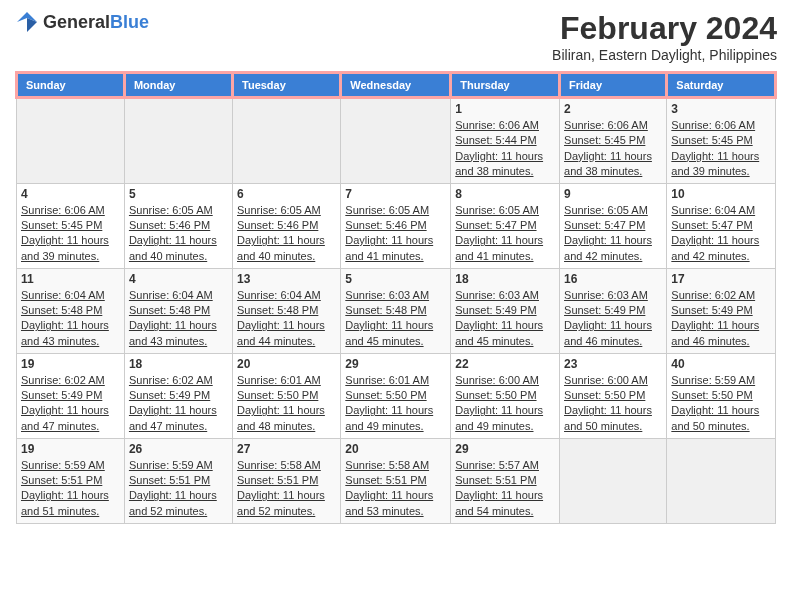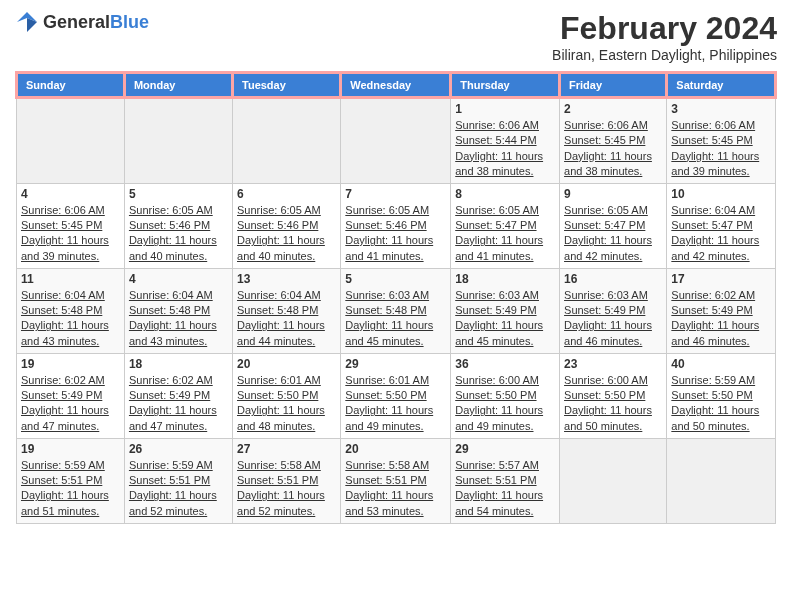--- a/index.html
+++ b/index.html
@@ -208,21 +208,21 @@
           </td>
           <td>
             <span class="day-number">20</span>
             <div class="day-info">Sunrise: 6:01 AM<br>Sunset: 5:50 PM<br>Daylight: 11 hours and 48 minutes.</div>
           </td>
           <td>
             <span class="day-number">29</span>
             <div class="day-info">Sunrise: 6:01 AM<br>Sunset: 5:50 PM<br>Daylight: 11 hours and 49 minutes.</div>
           </td>
           <td>
-            <span class="day-number">36</span>
+            <span class="day-number">22</span>
             <div class="day-info">Sunrise: 6:00 AM<br>Sunset: 5:50 PM<br>Daylight: 11 hours and 49 minutes.</div>
           </td>
           <td>
             <span class="day-number">23</span>
             <div class="day-info">Sunrise: 6:00 AM<br>Sunset: 5:50 PM<br>Daylight: 11 hours and 50 minutes.</div>
           </td>
           <td>
             <span class="day-number">40</span>
             <div class="day-info">Sunrise: 5:59 AM<br>Sunset: 5:50 PM<br>Daylight: 11 hours and 50 minutes.</div>
           </td>

